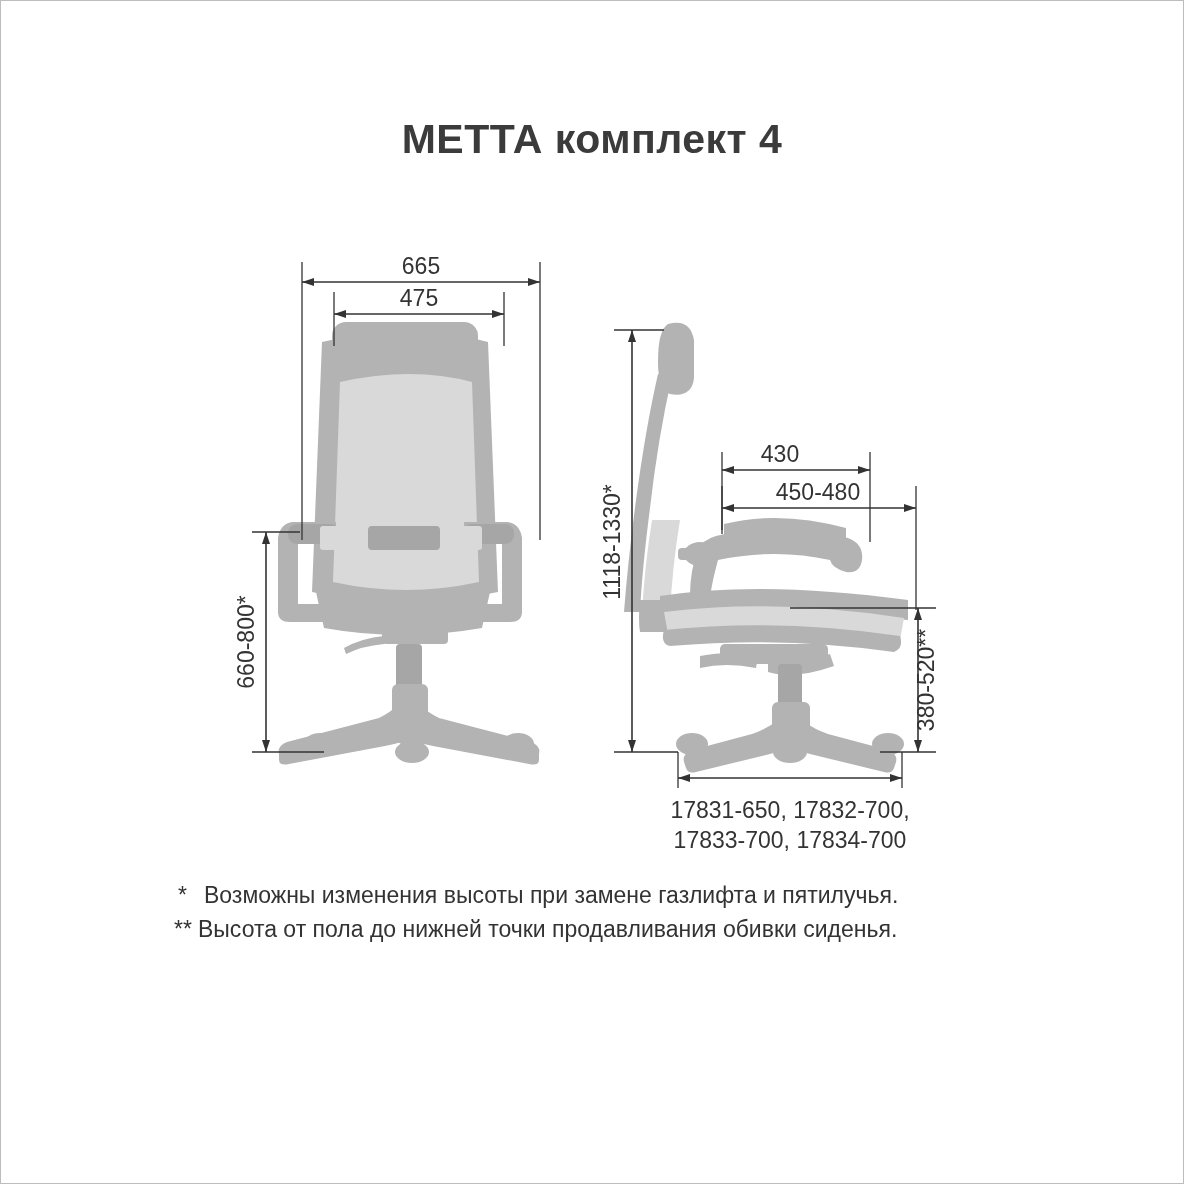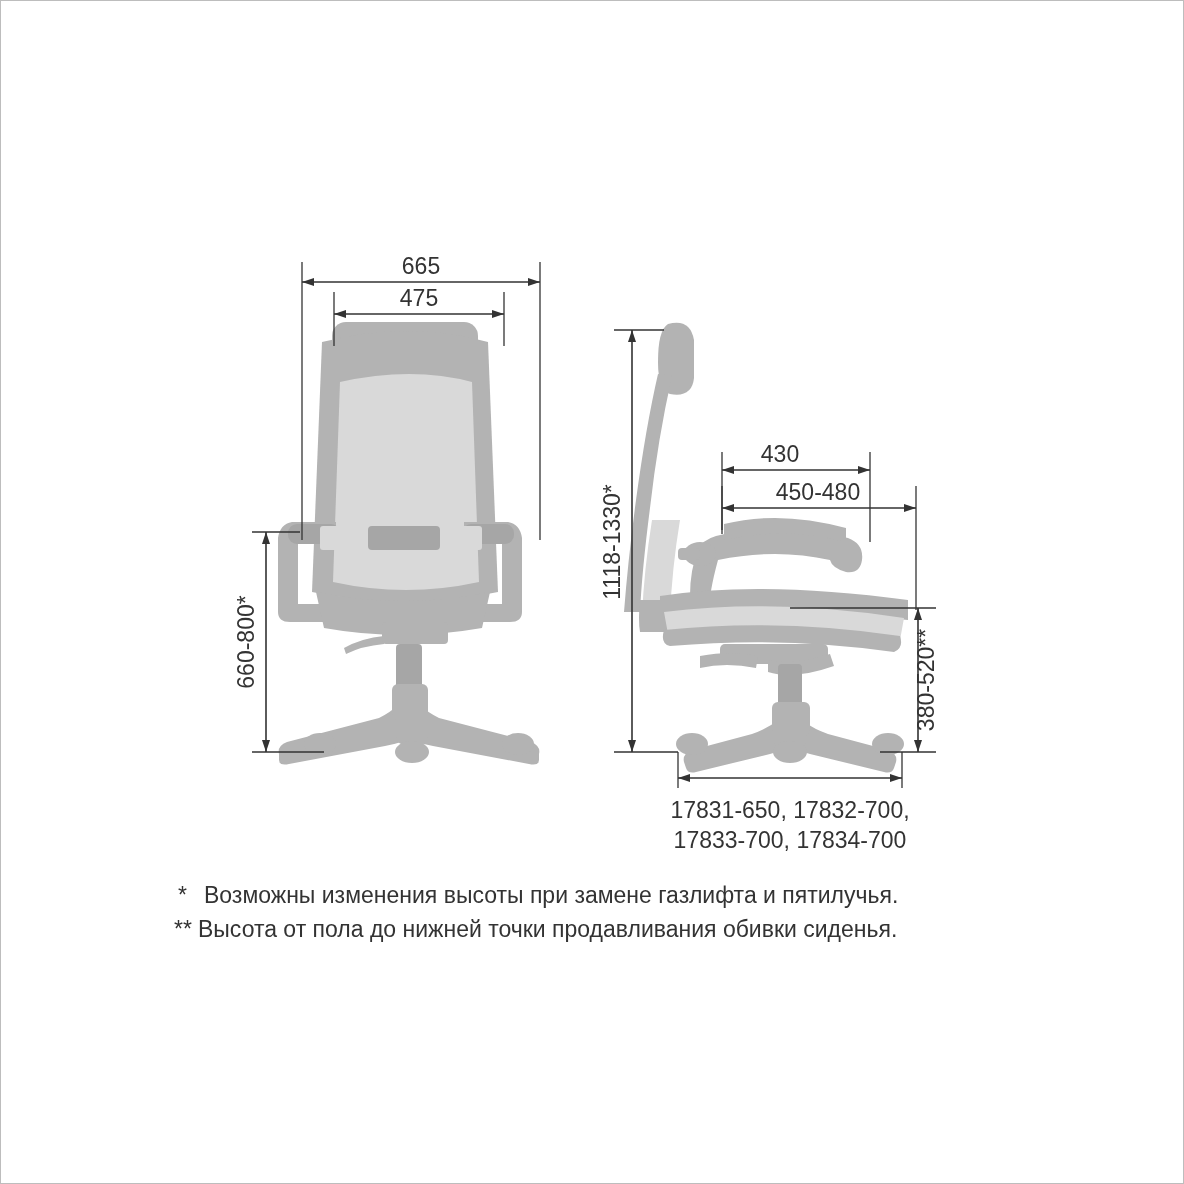--- a/index.html
+++ b/index.html
@@ -74,20 +74,21 @@
   .chair-fill-mid  { fill: #b3b3b3; }
   .chair-fill-light{ fill: #d9d9d9; }
 </style>
 </head>
 <body>
 
 <div id="page">
 
   <div class="frame-border"></div>
 
+  <div id="title">МЕТТА комплект 4</div>
 
   <svg class="diagram" viewBox="0 0 1184 1184">
 
     <g>
 
       <rect x="332" y="322" width="146" height="52" rx="14" class="chair-fill-mid"></rect>
 
       <path d="M322 342 q88 -22 166 0 l10 250 q-93 20 -186 0 z" class="chair-fill-mid"></path>
 
       <path d="M340 382 q72 -16 132 0 l7 200 q-73 16 -146 0 z" class="chair-fill-light"></path>

